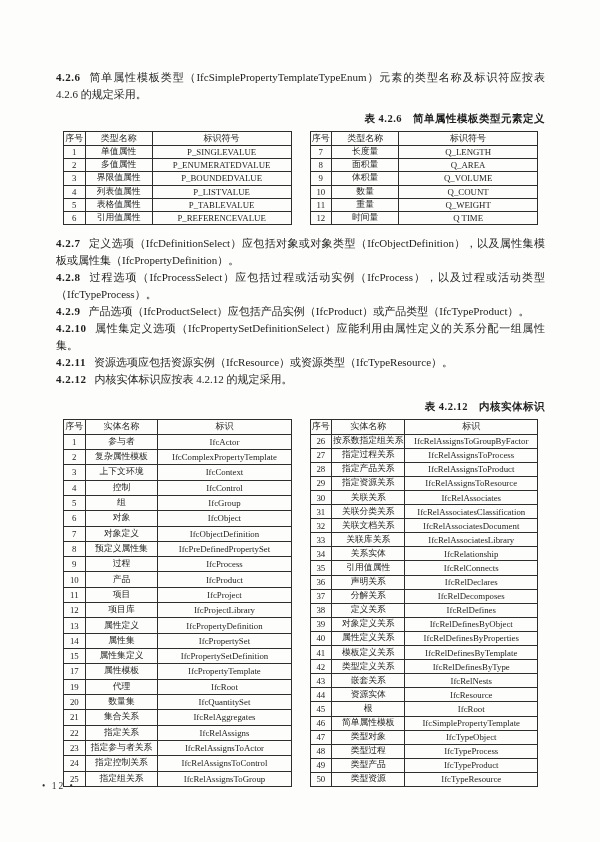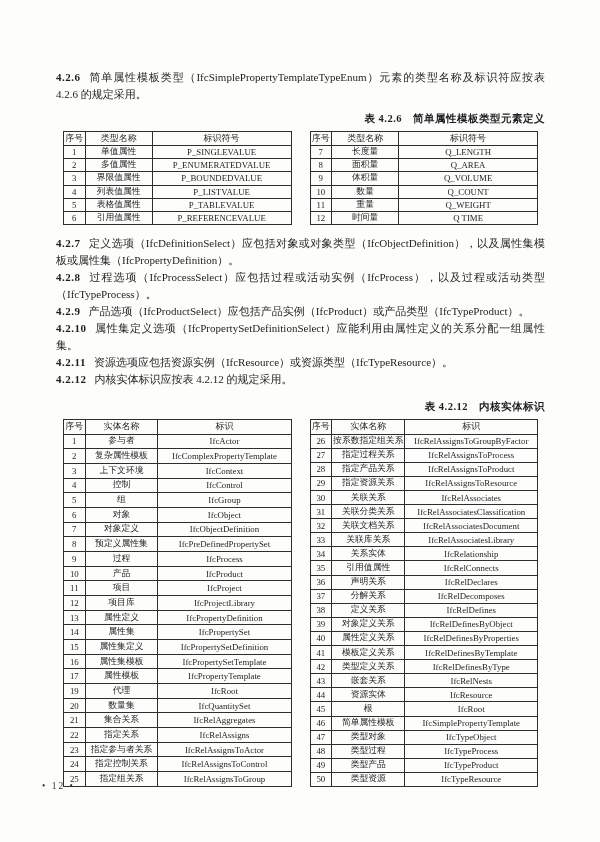--- a/index.html
+++ b/index.html
@@ -240,25 +240,20 @@
             <td>14</td>
             <td>属性集</td>
             <td>IfcPropertySet</td>
           </tr>
           <tr>
             <td>15</td>
             <td>属性集定义</td>
             <td>IfcPropertySetDefinition</td>
           </tr>
           <tr>
-            <td>16</td>
-            <td>属性集模板</td>
-            <td>IfcPropertySetTemplate</td>
-          </tr>
-          <tr>
             <td>17</td>
             <td>属性模板</td>
             <td>IfcPropertyTemplate</td>
           </tr>
           <tr>
             <td>19</td>
             <td>代理</td>
             <td>IfcRoot</td>
           </tr>
           <tr>

